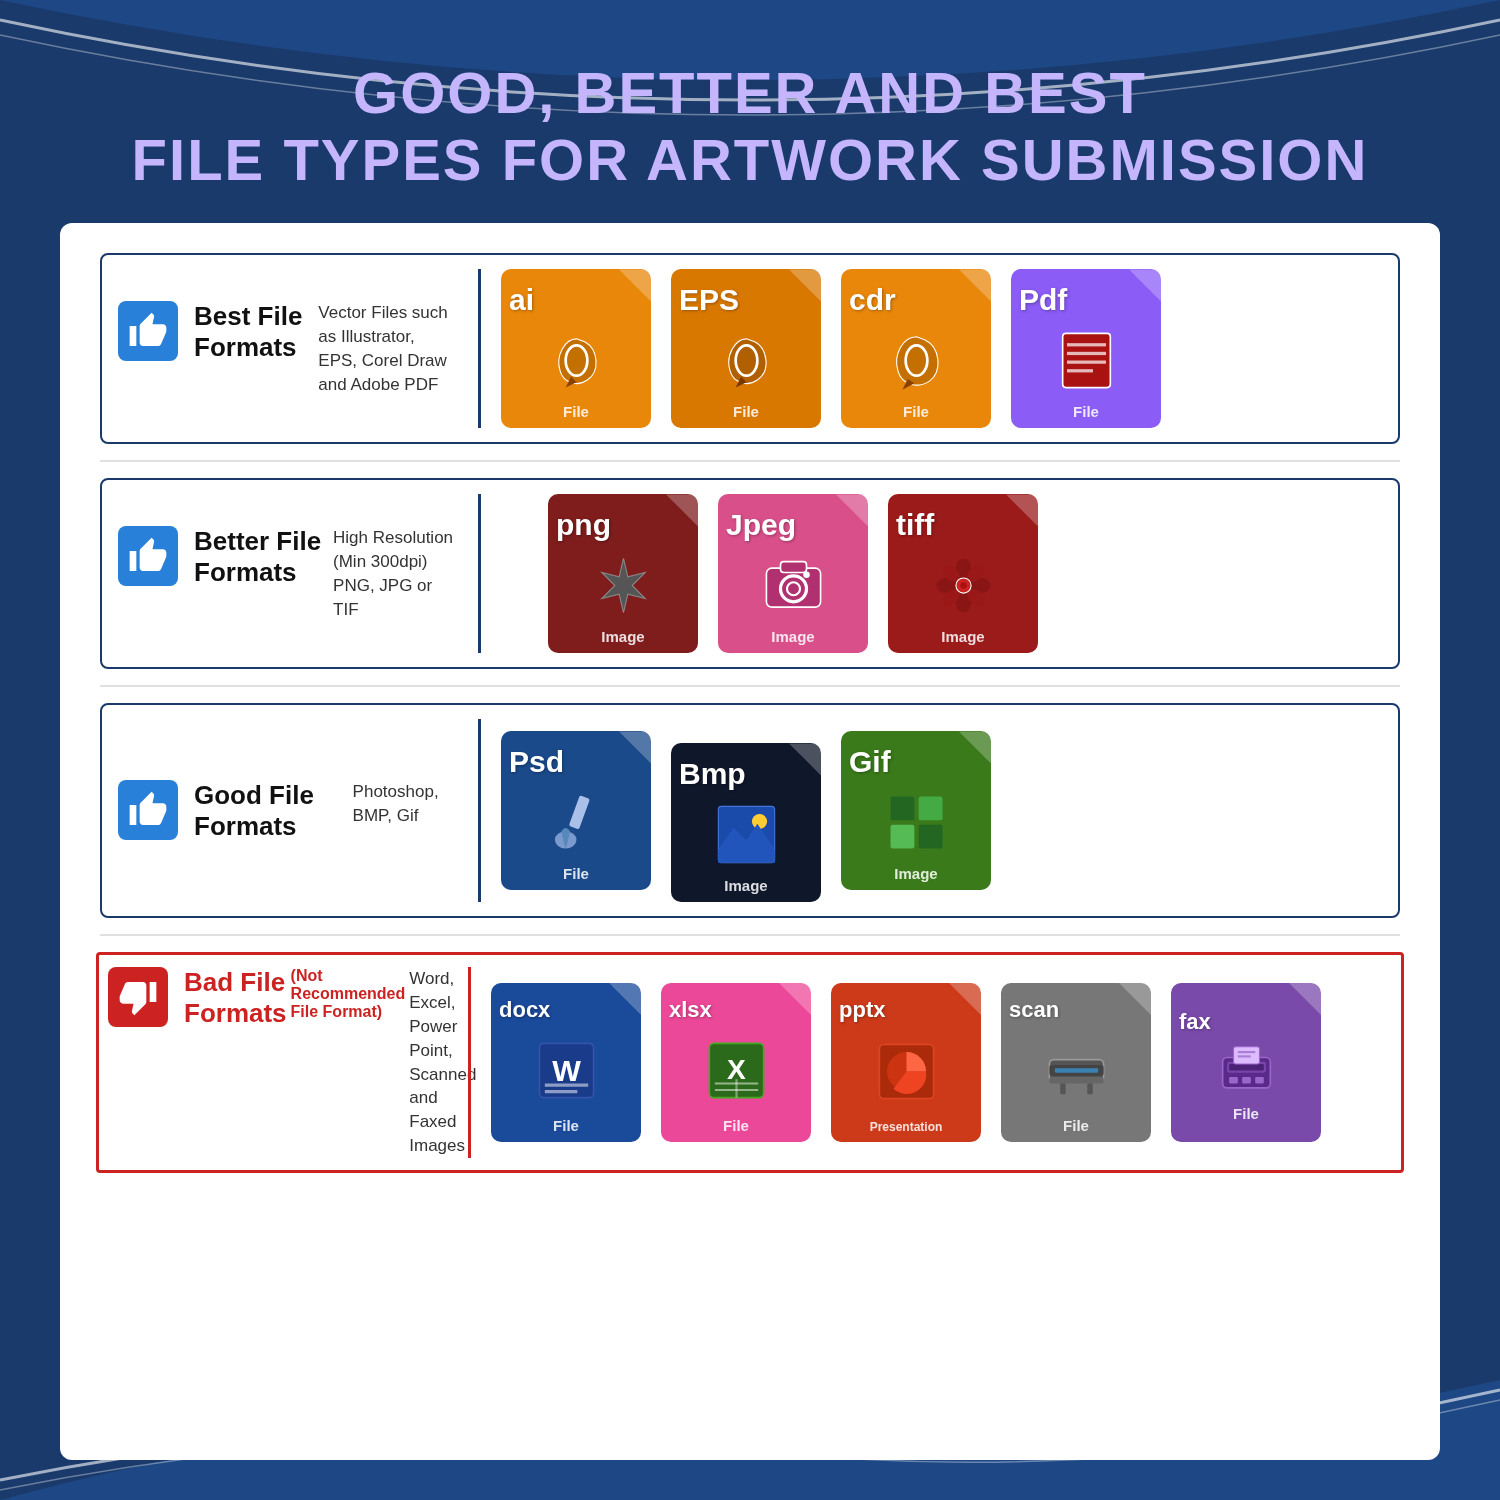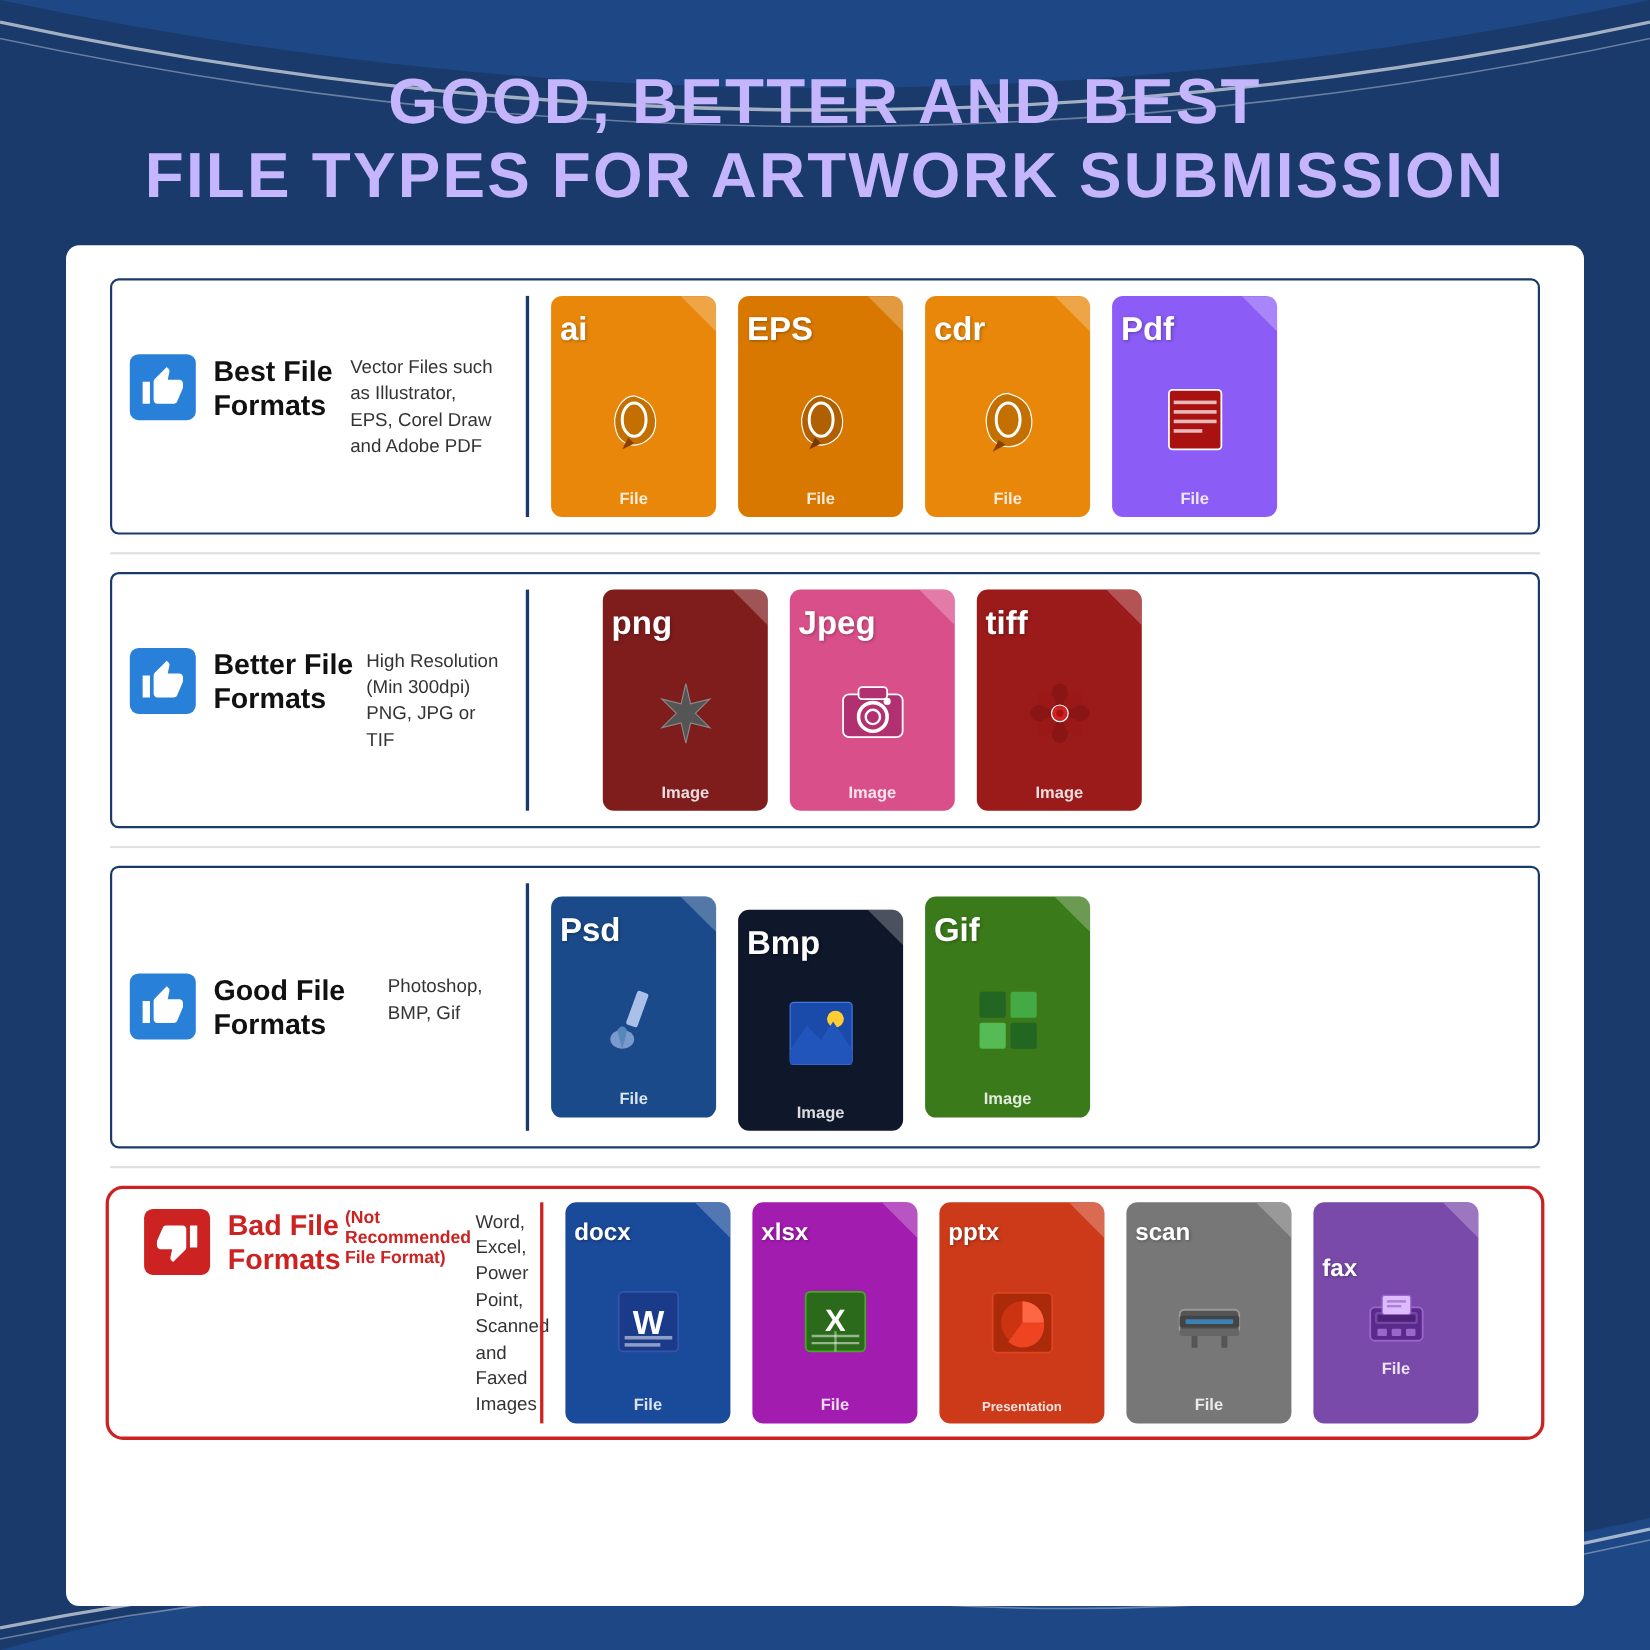--- a/index.html
+++ b/index.html
@@ -58,22 +58,22 @@
     .format-row {
       display: flex;
       align-items: center;
       gap: 20px;
       padding: 12px 0;
       border: none;
     }
 
     .format-row.bad-row {
       border: 3px solid #cc2222;
-      border-radius: 16px;
-      padding: 12px 32px;
+      border-radius: 4px;
+      padding: 12px 9px;
       margin: 0 -4px;
     }
 
     
     .left-section {
       display: flex;
       align-items: flex-start;
       gap: 16px;
       width: 340px;
       flex-shrink: 0;
@@ -137,21 +137,21 @@
       display: flex;
       align-items: center;
       gap: 20px;
       flex: 1;
       flex-wrap: wrap;
     }
 
     
     .file-icon {
       width: 150px;
-      height: 201px;
+      height: 159px;
       border-radius: 10px;
       display: flex;
       flex-direction: column;
       align-items: center;
       justify-content: space-between;
       padding: 10px 8px 8px 8px;
       position: relative;
       flex-shrink: 0;
     }
 
@@ -194,21 +194,21 @@
     .c-orange { background: #e8870a; }
     .c-orange-dark { background: #d97800; }
     .c-red { background: #8b5cf6; }
     .c-black { background: #7f1d1d; margin-left: 47px; }
     .c-pink { background: #d94f8a; }
     .c-darkred { background: #9b1a1a; }
     .c-navy { background: #1a4a8a; }
     .c-blue { background: #0f172a; margin-top: 24px; }
     .c-green { background: #3a7a1a; }
     .c-blue-word { background: #1a4a9a; }
-    .c-green-excel { background: #a21caf; }
+    .c-green-excel { background: #ec4899; }
     .c-red-ppt { background: #cc3a1a; }
     .c-gray-scan { background: #777; }
     .c-purple-fax { background: #7a4aaa; justify-content: center; }
 
     
     .row-separator {
       border: none;
       border-top: 2px solid #e0e0e0;
       margin: 0;
     }

